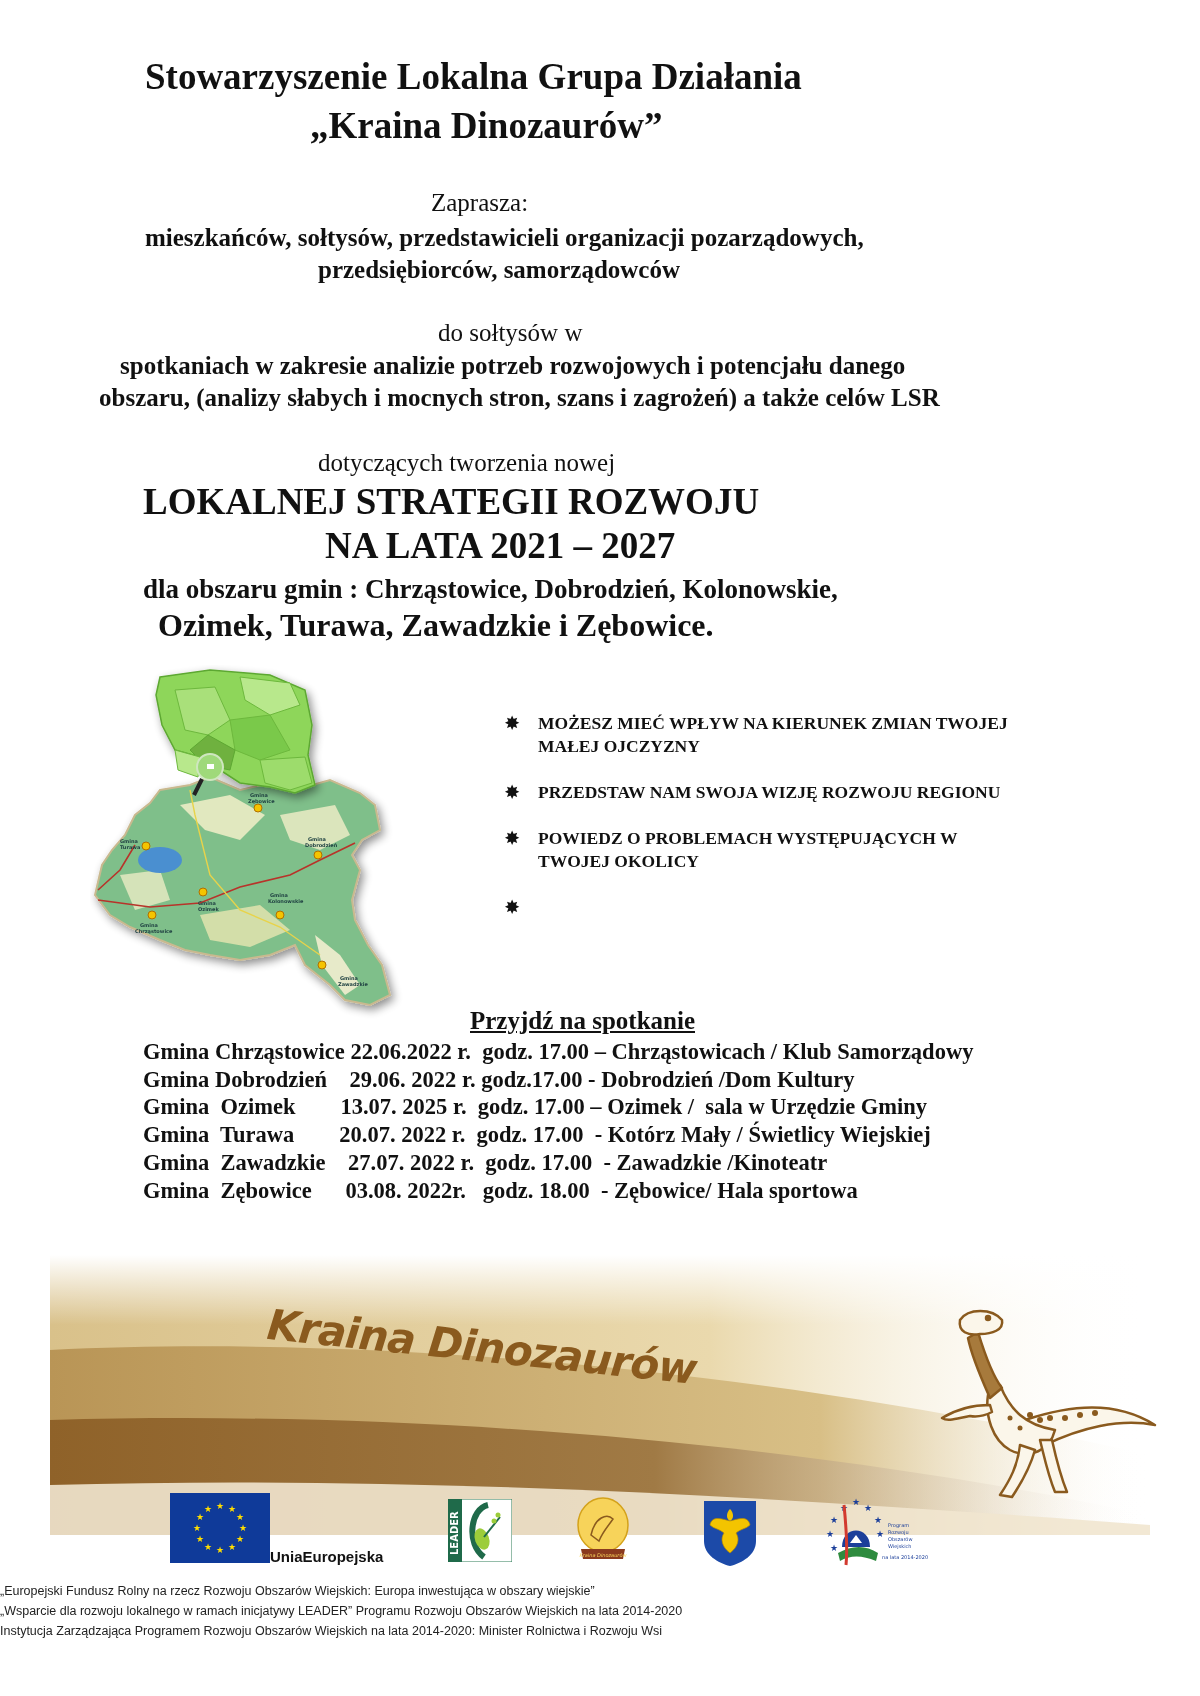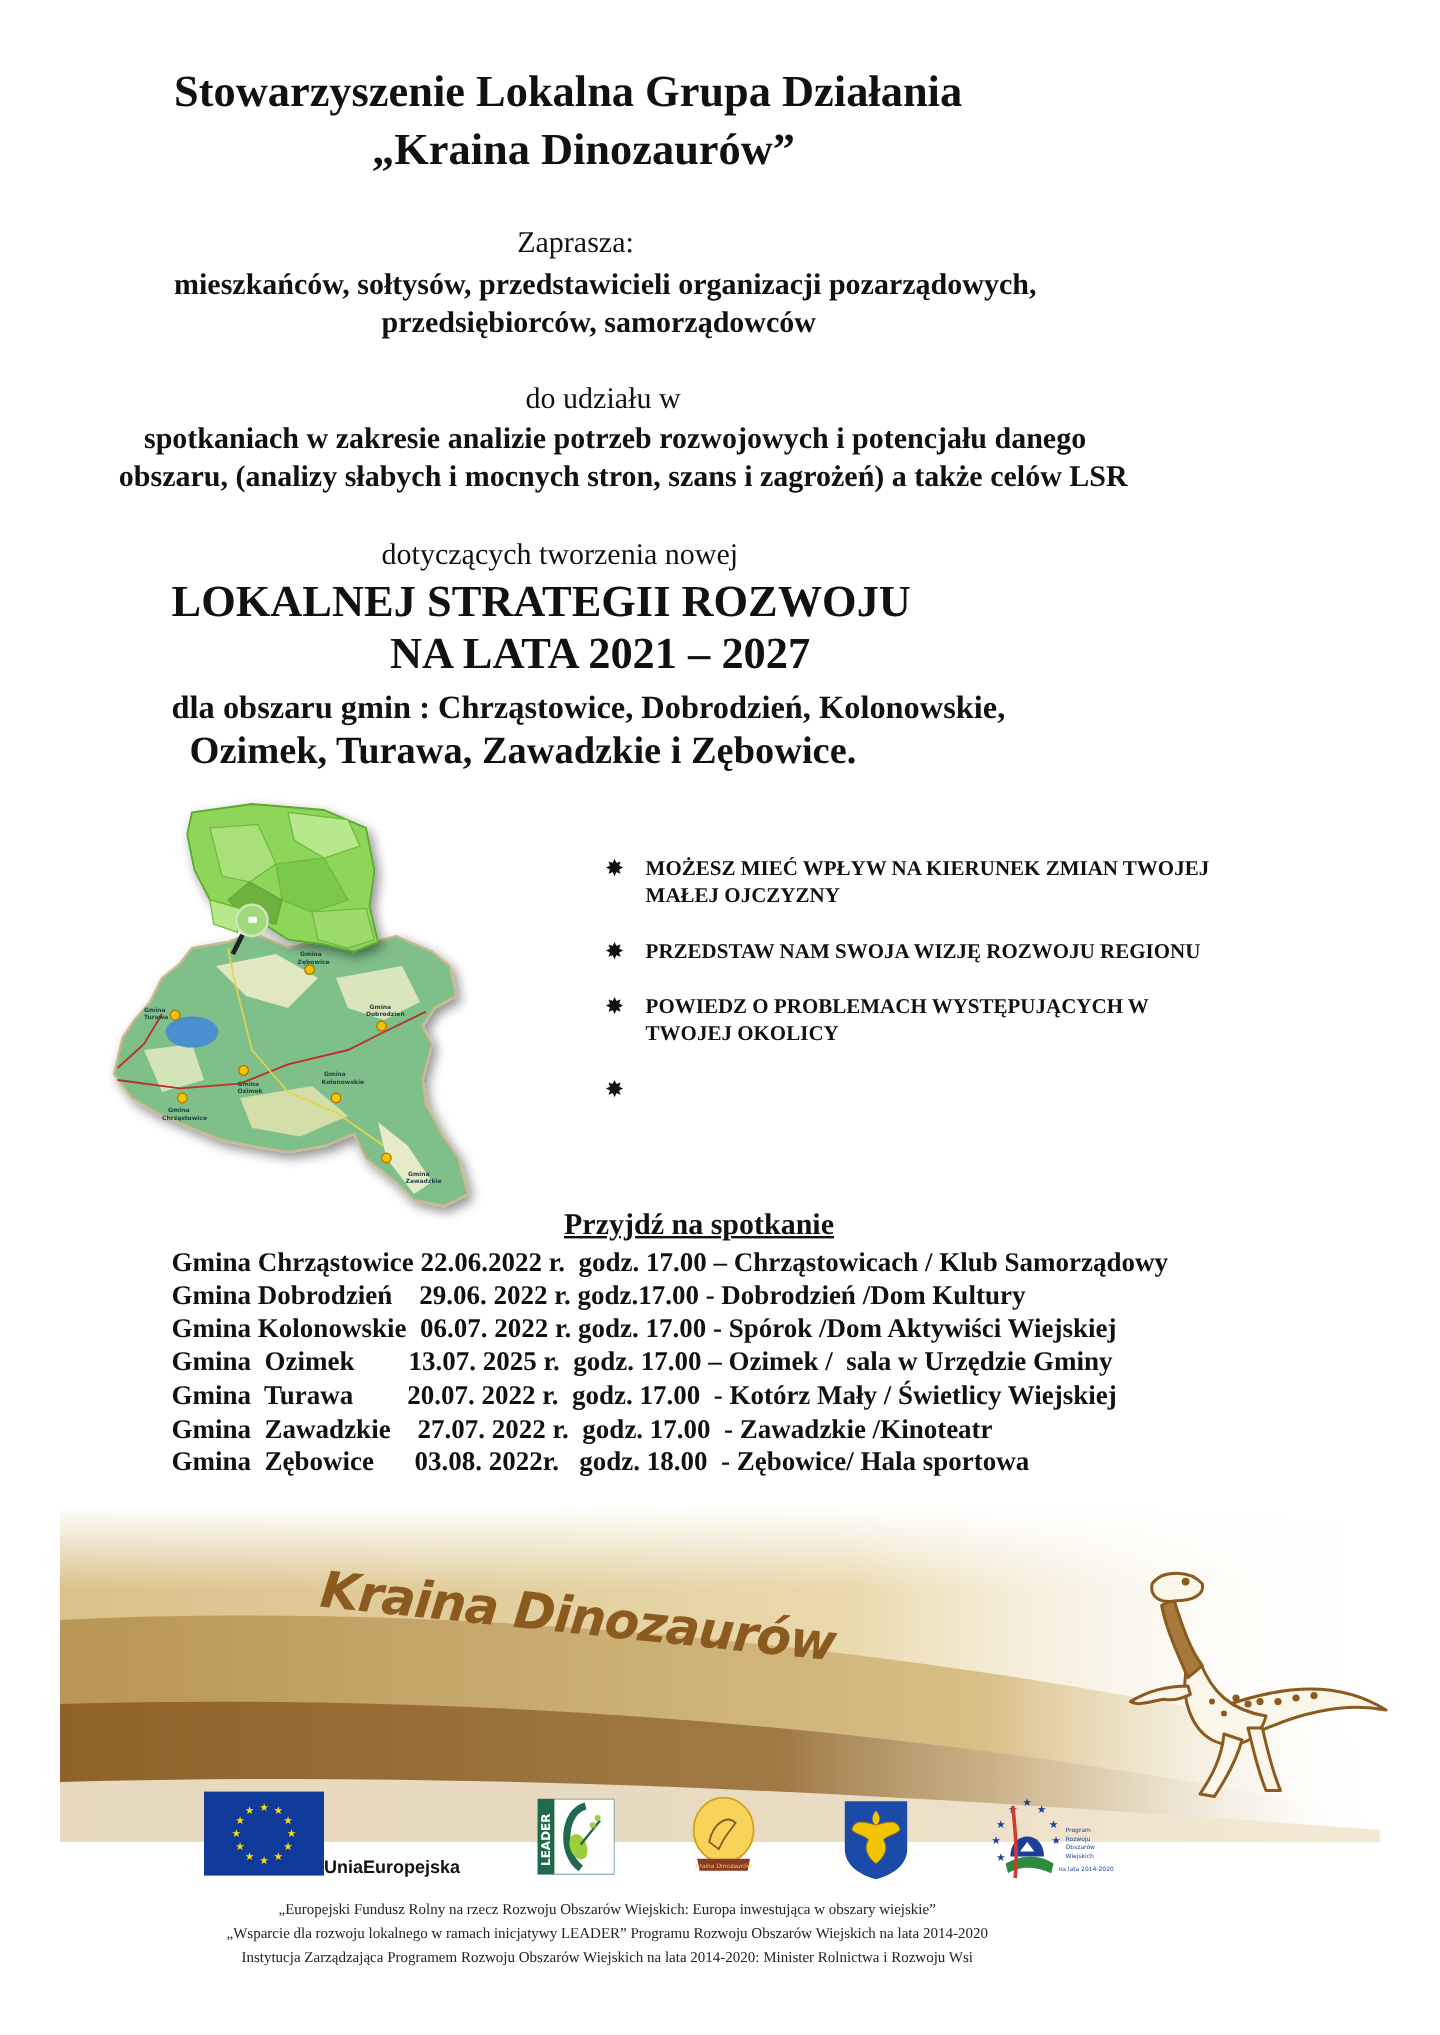--- a/index.html
+++ b/index.html
@@ -35,33 +35,33 @@
   .brand { left: 270px; top: 1300px; font-family: "DejaVu Sans", sans-serif; font-style: italic; font-weight: bold; font-size: 42px; color: #8a5a1e; transform: rotate(6deg); transform-origin: left top; white-space: nowrap; letter-spacing: -1px; }
 
   .dino { left: 930px; top: 1300px; width: 230px; height: 200px; }
   .eu-flag { left: 170px; top: 1493px; width: 100px; height: 70px; background: #0f3a99; }
   .eu-label { left: 270px; top: 1548px; font-family: "Liberation Sans", sans-serif; font-weight: bold; font-size: 15px; }
   .leader { left: 448px; top: 1499px; width: 64px; height: 63px; }
   .lgd-logo { left: 575px; top: 1497px; width: 56px; height: 66px; }
   .opole { left: 702px; top: 1499px; width: 56px; height: 68px; }
   .prow { left: 822px; top: 1497px; width: 110px; height: 72px; }
 
-  .footer { left: 0; width: 1012px; text-align: center; font-family: Liberation Serif, serif; font-size: 12.5px; line-height: 20px; color: #222; }
+  .footer { left: 0; width: 1012px; text-align: left; font-family: Liberation Sans, sans-serif; font-size: 12.5px; line-height: 20px; color: #222; }
 </style>
 </head>
 <body>
 
 <div class="abs title t1">Stowarzyszenie Lokalna Grupa Działania</div>
 <div class="abs title t2">„Kraina Dinozaurów”</div>
 
 <div class="abs plain center-line" style="left:431px; top:188px;">Zaprasza:</div>
 <div class="abs boldtxt center-line" style="left:145px; top:222px;">mieszkańców,  sołtysów,  przedstawicieli organizacji pozarządowych,</div>
 <div class="abs boldtxt center-line" style="left:318px; top:254px;">przedsiębiorców, samorządowców</div>
 
-<div class="abs plain center-line" style="left:438px; top:318px;">do udziału w</div>
+<div class="abs plain center-line" style="left:438px; top:318px;">do sołtysów w</div>
 <div class="abs boldtxt center-line" style="left:120px; top:350px;">spotkaniach  w zakresie analizie  potrzeb rozwojowych i potencjału danego</div>
 <div class="abs boldtxt center-line" style="left:99px; top:382px;text-align:center;">obszaru, (analizy słabych i mocnych stron, szans i zagrożeń) a także celów LSR</div>
 
 <div class="abs plain center-line" style="left:318px; top:448px;">dotyczących tworzenia nowej</div>
 
 <div class="abs big" style="left:143px; top:480px;">LOKALNEJ STRATEGII ROZWOJU</div>
 <div class="abs big" style="left:325px; top:524px;">NA LATA 2021 – 2027</div>
 <div class="abs boldtxt center-line" style="left:143px; top:574px; font-size:27px;text-align:right;">dla obszaru  gmin :  Chrząstowice, Dobrodzień, Kolonowskie,</div>
 <div class="abs boldtxt center-line" style="left:158px; top:610px; font-size:32px;">Ozimek, Turawa,  Zawadzkie i Zębowice.</div>
 
@@ -182,21 +182,20 @@
     <path d="M0,165 C350,155 700,185 1000,240 L1100,260 L1100,280 L0,280 Z" fill="url(#g3)"></path>
     <path d="M0,230 C350,220 700,240 1100,270 L1100,280 L0,280 Z" fill="#f1e6cf" opacity="0.9"></path>
     <rect x="0" y="0" width="1100" height="280" fill="url(#fadeV)"></rect>
   </svg>
 </div>
 
 <div class="abs meet-title">Przyjdź na spotkanie</div>
 <div class="abs meetings">
   <div class="mrow">Gmina Chrząstowice 22.06.2022 r.  godz. 17.00 – Chrząstowicach / Klub Samorządowy</div>
   <div class="mrow">Gmina Dobrodzień    29.06. 2022 r. godz.17.00 - Dobrodzień /Dom Kultury</div>
-  <div class="mrow">Gmina Kolonowskie  06.07. 2022 r. godz. 17.00 - Spórok /Dom Aktywiści Wiejskiej</div>
   <div class="mrow">Gmina  Ozimek        13.07. 2025 r.  godz. 17.00 – Ozimek /  sala w Urzędzie Gminy</div>
   <div class="mrow">Gmina  Turawa        20.07. 2022 r.  godz. 17.00  - Kotórz Mały / Świetlicy Wiejskiej</div>
   <div class="mrow">Gmina  Zawadzkie    27.07. 2022 r.  godz. 17.00  - Zawadzkie /Kinoteatr</div>
   <div class="mrow">Gmina  Zębowice      03.08. 2022r.   godz. 18.00  - Zębowice/ Hala sportowa</div>
 </div>
 
 <div class="abs brand">Kraina Dinozaurów</div>
 
 <div class="abs dino">
   <svg width="230" height="200" viewBox="0 0 230 200">

